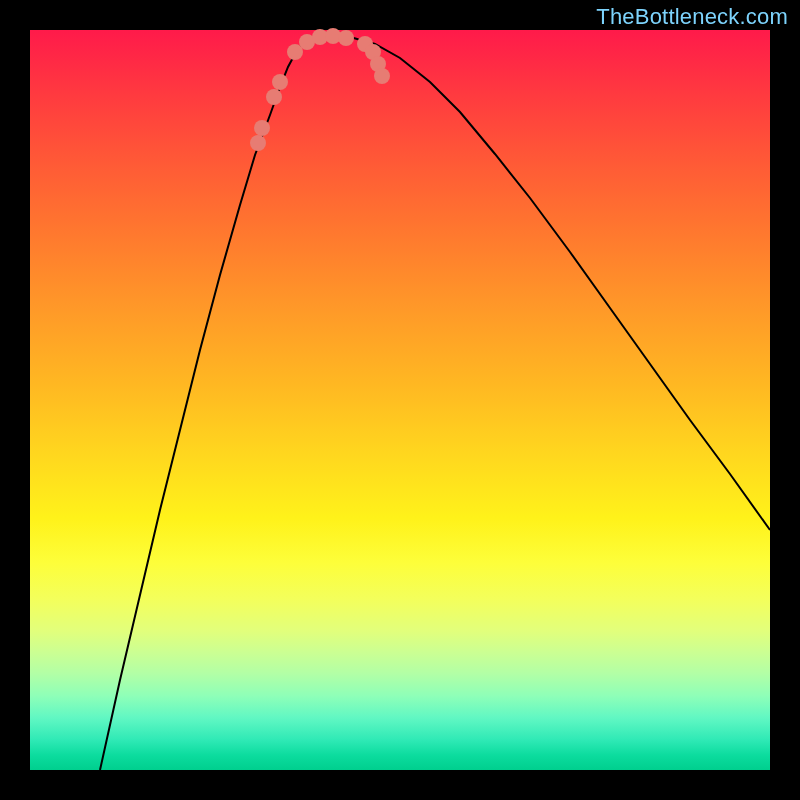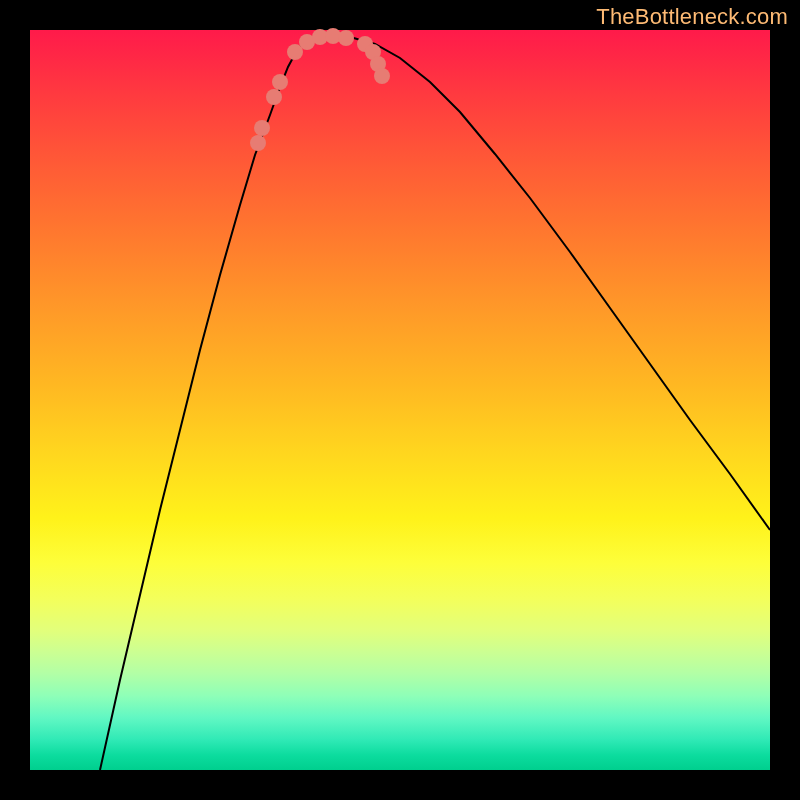--- a/index.html
+++ b/index.html
@@ -44,21 +44,21 @@
       #60f7c3 93%,
       #2ee9b5 96%,
       #0cdc9e 98%,
       #00cf8e 100%
     );
   }
   .watermark {
     position: absolute;
     top: 4px;
     right: 12px;
-    color: #fdba74;
+    color: #7dd3fc;
     font-size: 22px;
     letter-spacing: 0.2px;
     font-weight: 400;
   }
   svg.curve {
     position: absolute;
     top: 0;
     left: 0;
     width: 740px;
     height: 740px;

